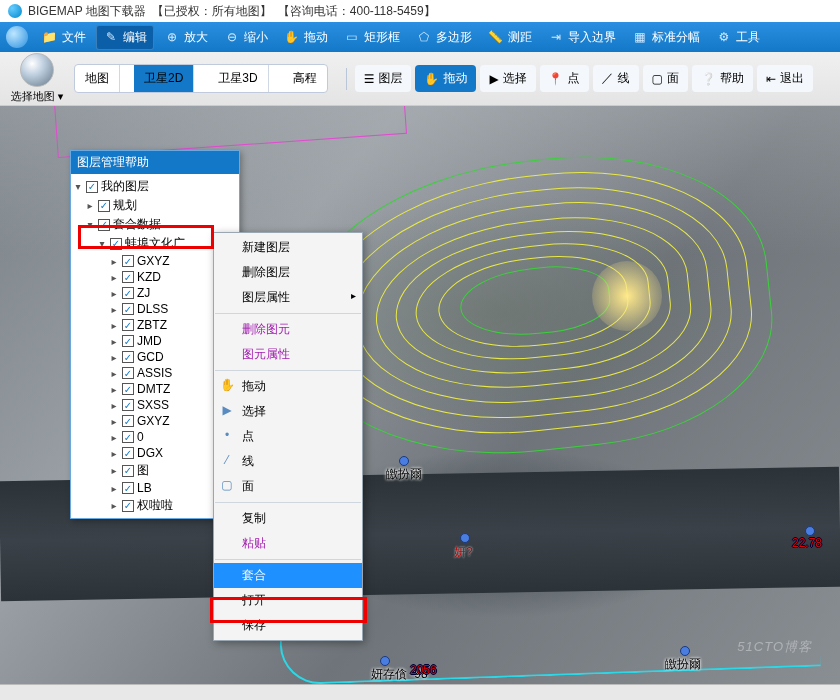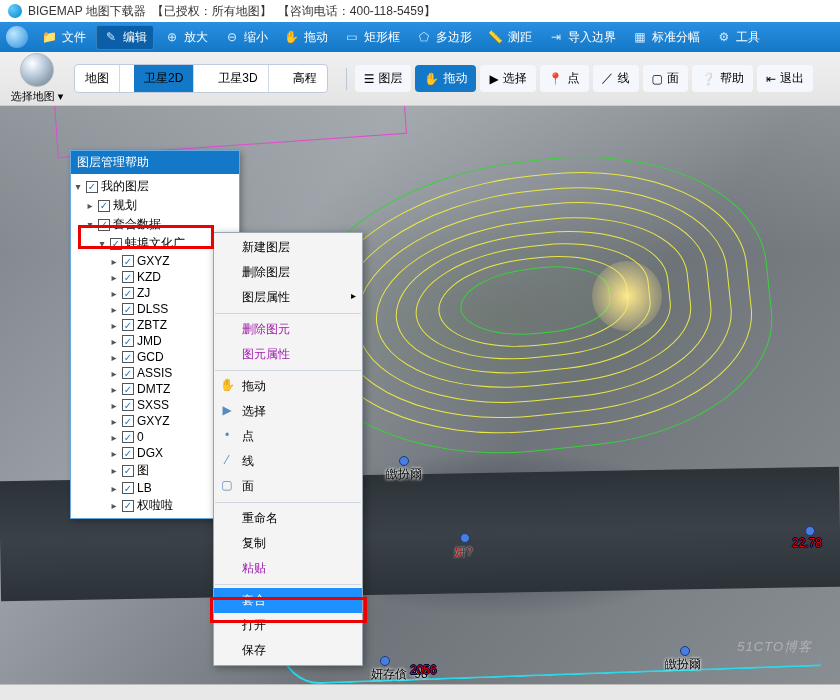--- a/index.html
+++ b/index.html
@@ -313,21 +313,20 @@
   <hr>
   <div class="mi disabled"><span>删除图元</span></div>
   <div class="mi disabled"><span>图元属性</span></div>
   <hr>
   <div class="mi"><span class="mico">✋</span><span>拖动</span></div>
   <div class="mi"><span class="mico">▶</span><span>选择</span></div>
   <div class="mi"><span class="mico">•</span><span>点</span></div>
   <div class="mi"><span class="mico">⁄</span><span>线</span></div>
   <div class="mi"><span class="mico">▢</span><span>面</span></div>
   <hr>
-  <div class="mi"><span>重命名</span></div>
   <div class="mi"><span>复制</span></div>
   <div class="mi disabled"><span>粘贴</span></div>
   <hr>
   <div class="mi sel"><span>套合</span></div>
   <div class="mi"><span>打开</span></div>
   <div class="mi"><span>保存</span></div>
 </div>
 
 <div class="redbox" style="top:225px;left:78px;width:136px;height:24px;"></div>
 <div class="redbox" style="top:597px;left:210px;width:157px;height:26px;"></div>

